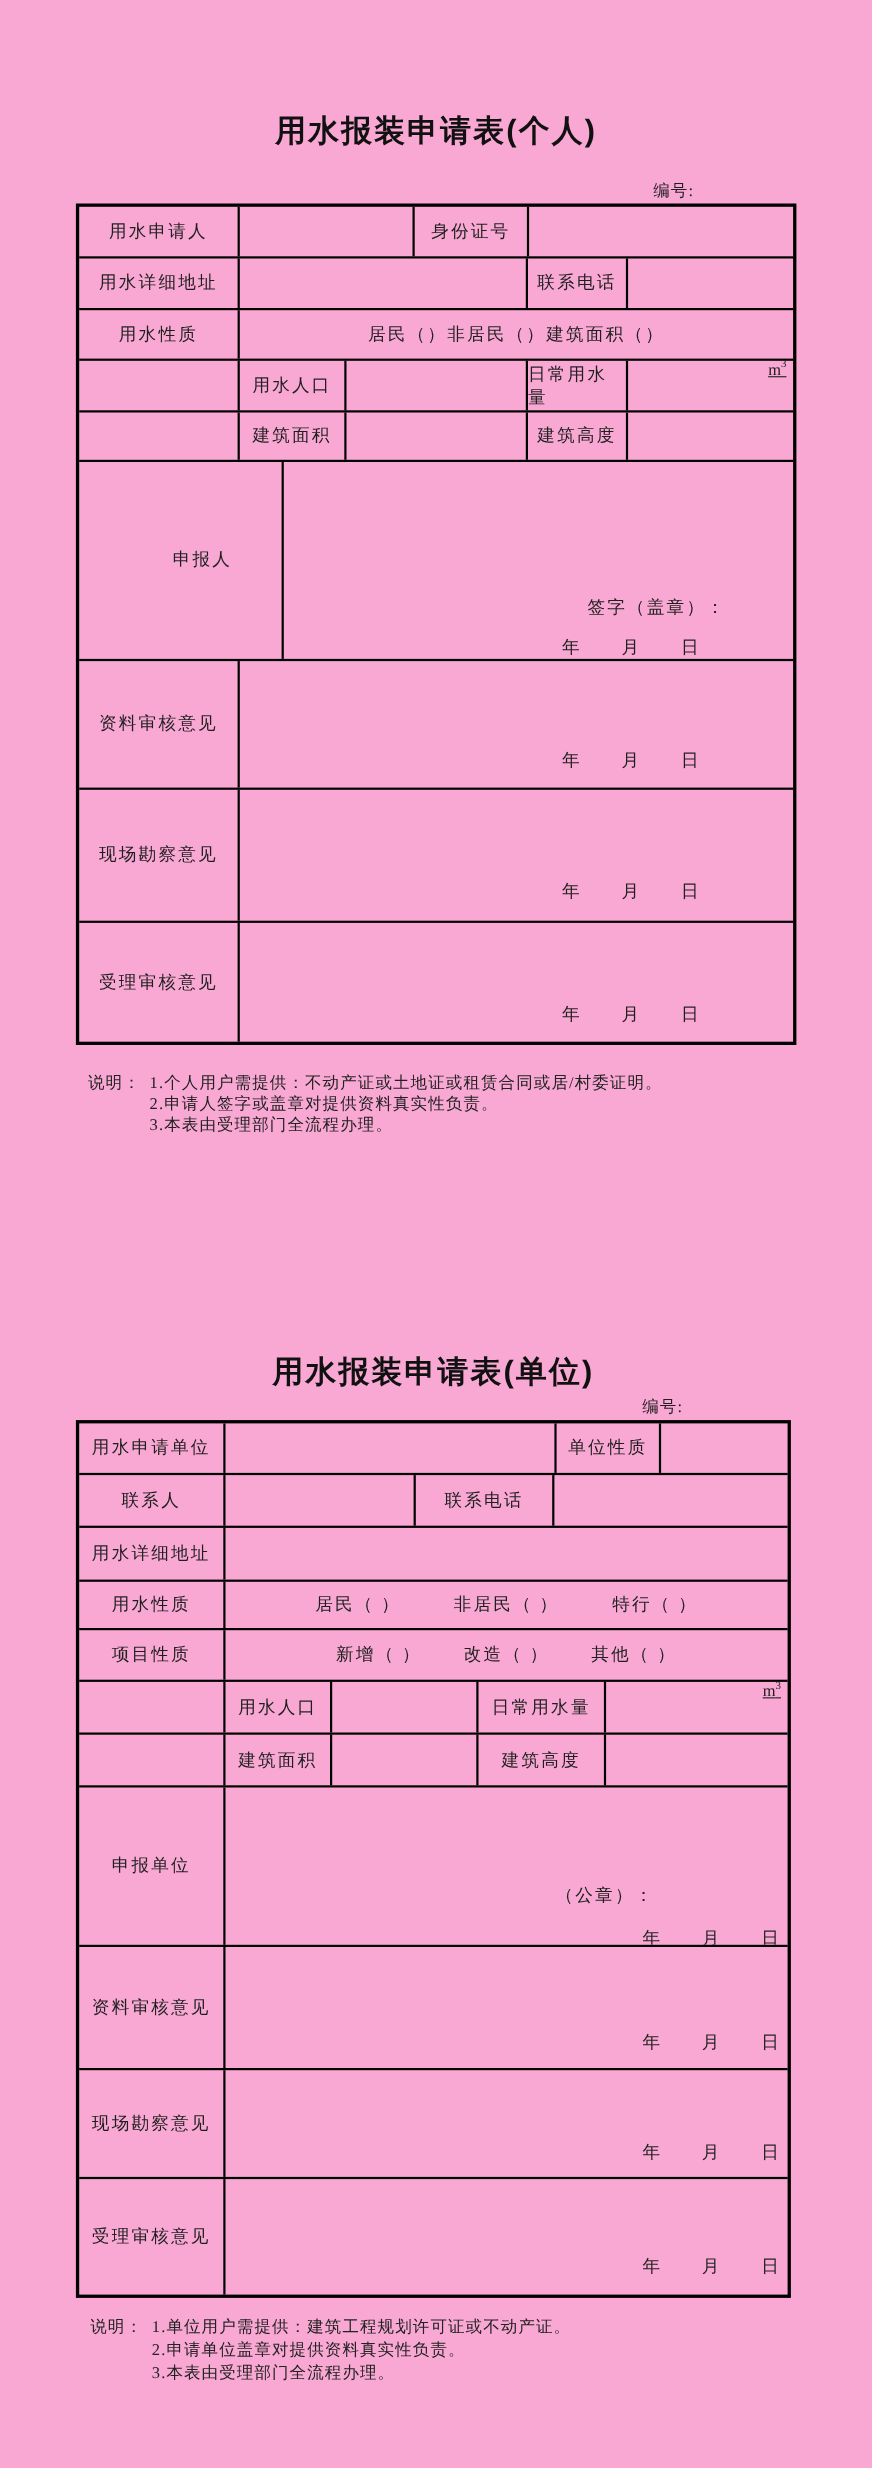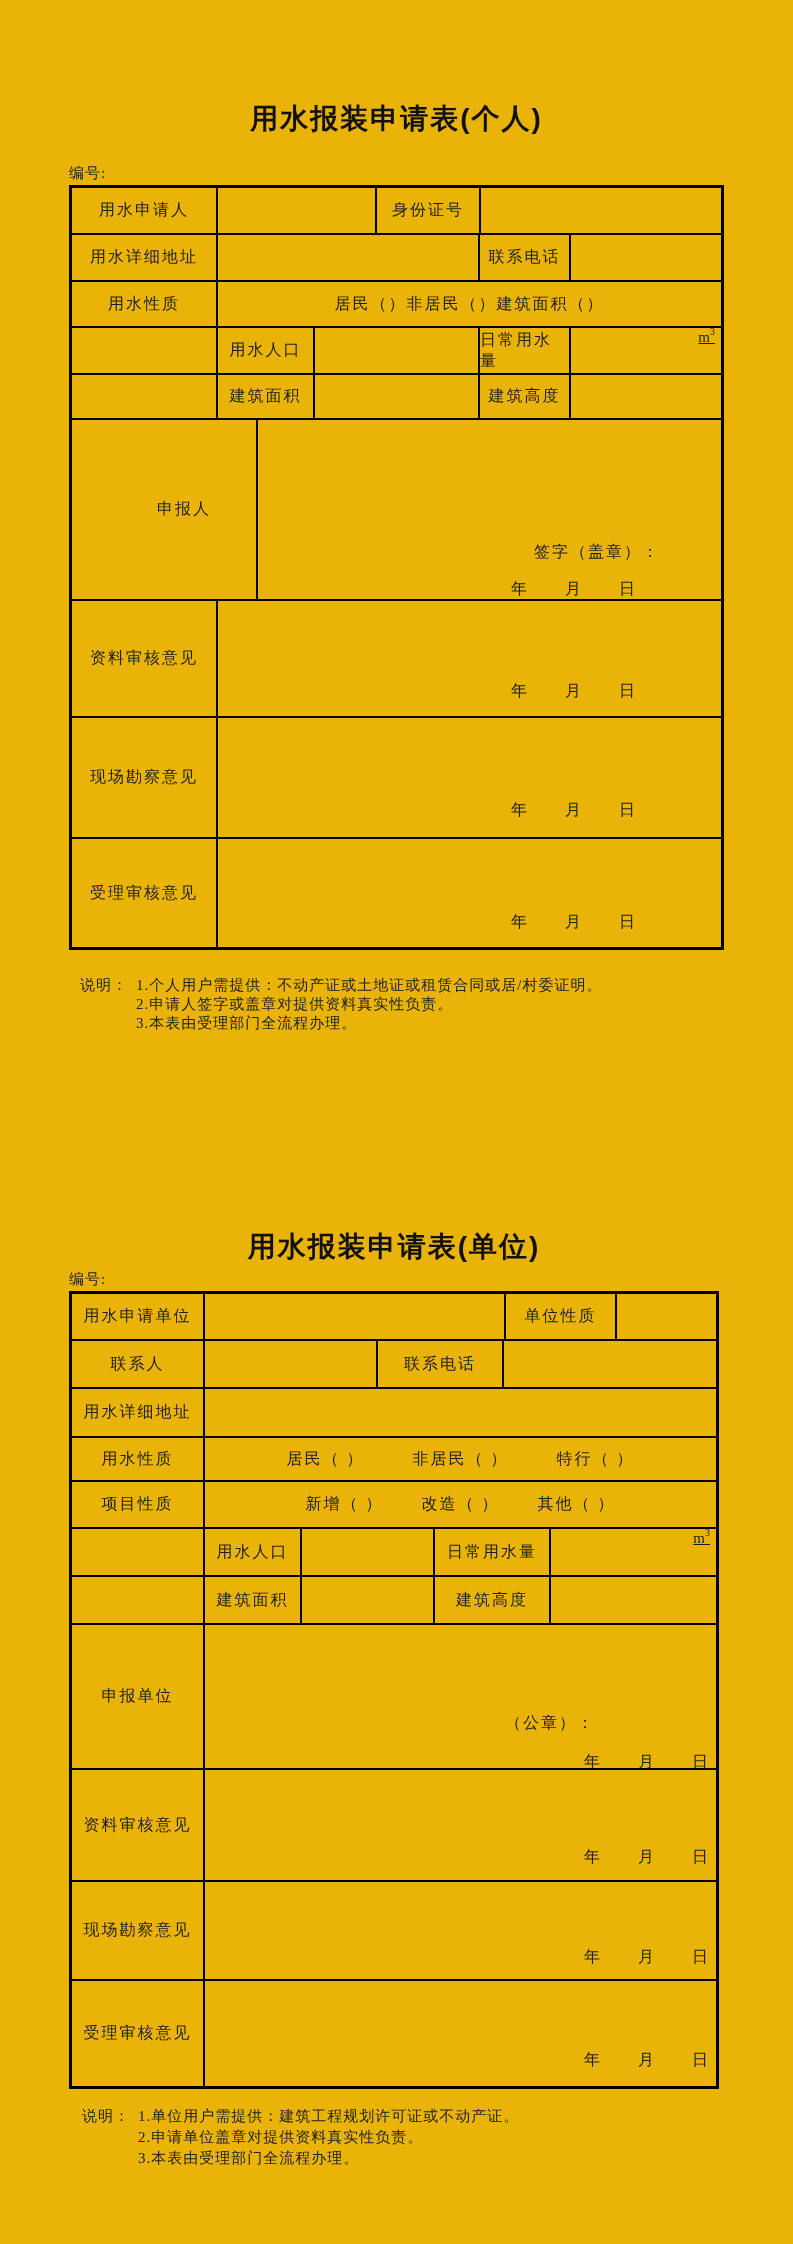--- a/index.html
+++ b/index.html
@@ -1,36 +1,36 @@
 <!DOCTYPE html>
 <html><head>
 <meta charset="utf-8">
 <style>
   html,body{margin:0;padding:0;background:#ffffff;}
   .page{
     position:relative;
     width:793px;height:2244px;
-    background:#eab308;
+    background:#f9a8d4;
     font-family:"Liberation Serif","DejaVu Serif",serif;
     color:#1f1f1f;
     overflow:hidden;
   }
   .form-title{
     position:absolute;
     text-align:center;
     font-family:"Liberation Sans","DejaVu Sans",sans-serif;
     font-weight:bold;
     font-size:28px;
     letter-spacing:2px;
     color:#111;
     white-space:nowrap;
   }
   .serial{
     position:absolute;
-    text-align:left;
+    text-align:right;
     font-size:15px;
     letter-spacing:1px;
   }
   .tbl{
     position:absolute;
     border:3px solid #000;
     display:flex;
     flex-direction:column;
     box-sizing:border-box;
     font-size:16px;
@@ -158,21 +158,21 @@
 
   <div class="form-title" style="top:1228px;left:69px;width:650px;">用水报装申请表(单位)</div>
 
   <div class="serial" style="top:1270px;left:69px;width:650px;padding-right:98px;box-sizing:border-box;">编号:</div>
 
   <div class="tbl" style="top:1291px;left:69px;width:650px;height:798px;">
 
     <div class="tr" style="height:47px;">
       <div class="td" style="width:133px;">用水申请单位</div>
       <div class="td" style="width:301px;"></div>
-      <div class="td" style="width:111px;">单位性质</div>
+      <div class="td" style="width:95px;">单位性质</div>
       <div class="td end"></div>
     </div>
 
     <div class="tr" style="height:48px;">
       <div class="td" style="width:133px;">联系人</div>
       <div class="td" style="width:173px;"></div>
       <div class="td" style="width:126px;">联系电话</div>
       <div class="td end"></div>
     </div>
 

